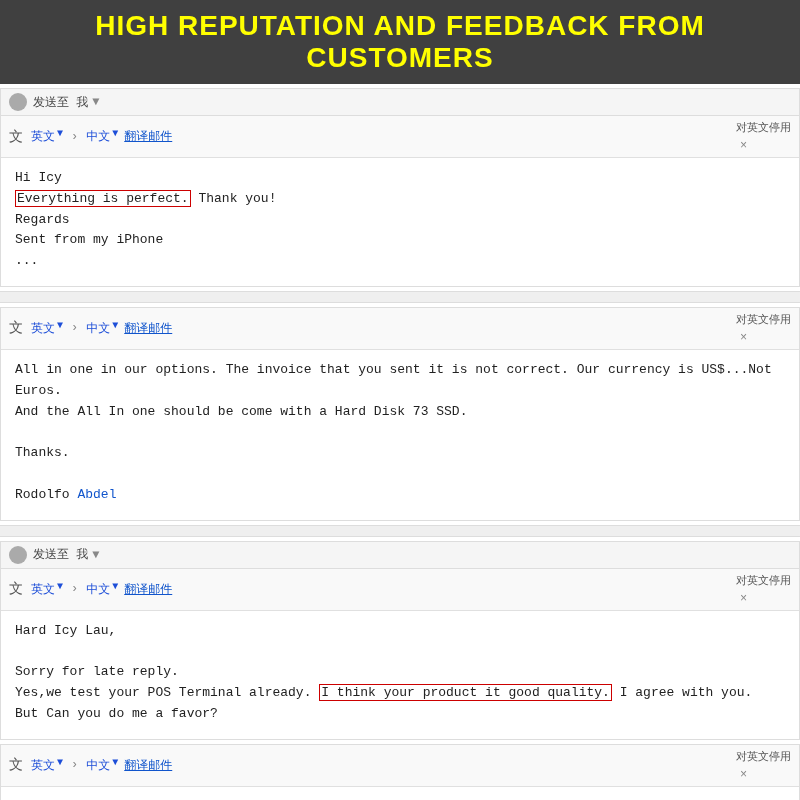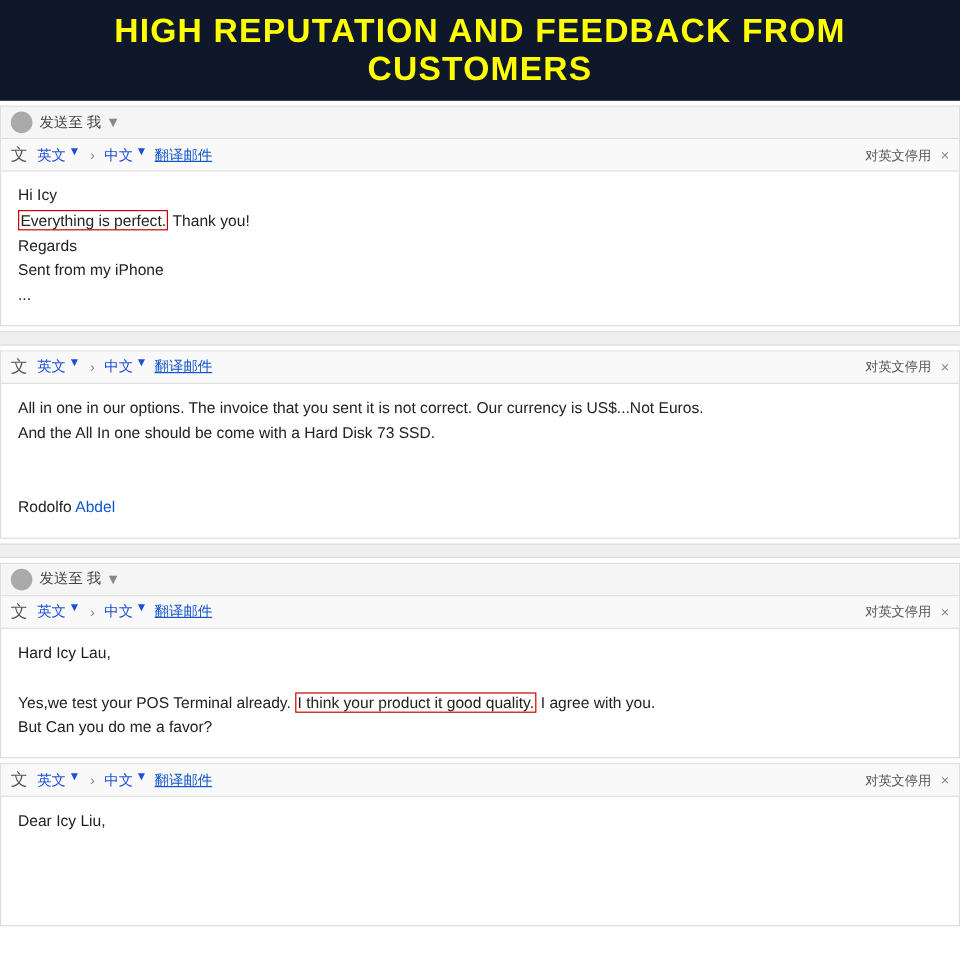--- a/index.html
+++ b/index.html
@@ -7,38 +7,39 @@
       font-family: Arial, sans-serif;
       font-size: 13px;
       background: #fff;
       width: 800px;
       min-height: 800px;
       overflow-x: hidden;
     }
 
     
     .banner {
-      background: #0f172a;
+      background: #404040;
       padding: 10px 8px;
       text-align: center;
     }
     .banner-text {
       color: #ffff00;
       font-size: 28px;
       font-weight: 900;
       font-family: Impact, Arial Black, sans-serif;
       letter-spacing: 1px;
       text-transform: uppercase;
     }
 
     
     .email-block {
       border: 1px solid #ddd;
       margin: 4px 0;
       background: #fff;
+      font-family: Liberation Mono, monospace;
     }
 
     .send-to-bar {
       display: flex;
       align-items: center;
       padding: 4px 8px;
       background: #f5f5f5;
       border-bottom: 1px solid #ddd;
       font-size: 12px;
       color: #555;
@@ -89,22 +90,23 @@
       margin: 0 2px;
     }
     .translate-link {
       color: #1155cc;
       text-decoration: underline;
       cursor: pointer;
     }
     .translate-bar-right {
       margin-left: auto;
       display: flex;
-      align-items: center;
+      align-items: flex-start;
       gap: 4px;
+      flex-direction: column;
     }
     .english-only {
       color: #555;
       font-size: 11px;
     }
     .close-x {
       color: #888;
       cursor: pointer;
       margin-left: 4px;
     }
@@ -192,20 +194,21 @@
     <span class="translate-link">翻译邮件</span>
     <div class="translate-bar-right">
       <span class="english-only">对英文停用</span>
       <span class="close-x">×</span>
     </div>
   </div>
   <div class="email-body">
     <p>All in one in our options. The invoice that you sent it is not correct. Our currency is US$...Not Euros.</p>
     <p>And the All In one should be come with a  Hard Disk 73 SSD.</p>
     <br>
+    <p>Thanks.</p>
     <br>
     <p>
       <span>Rodolfo </span><span class="blue-name">Abdel</span>
     </p>
   </div>
 </div>
 
 <div class="email-divider"></div>
 
 <div class="email-block">
@@ -227,20 +230,21 @@
     </span>
     <span class="translate-link">翻译邮件</span>
     <div class="translate-bar-right">
       <span class="english-only">对英文停用</span>
       <span class="close-x">×</span>
     </div>
   </div>
   <div class="email-body">
     <p>Hard Icy Lau,</p>
     <br>
+    <p>Sorry for late reply.</p>
     <p>
       <span>Yes,we test  your POS Terminal already. </span><span class="highlight-box">I think your product it good quality.</span><span> I agree with you.</span>
     </p>
     <p>But Can you do me a favor?</p>
   </div>
 </div>
 
 <div class="email-block">
   <div class="translate-bar">
     <span class="translate-icon">文</span>

